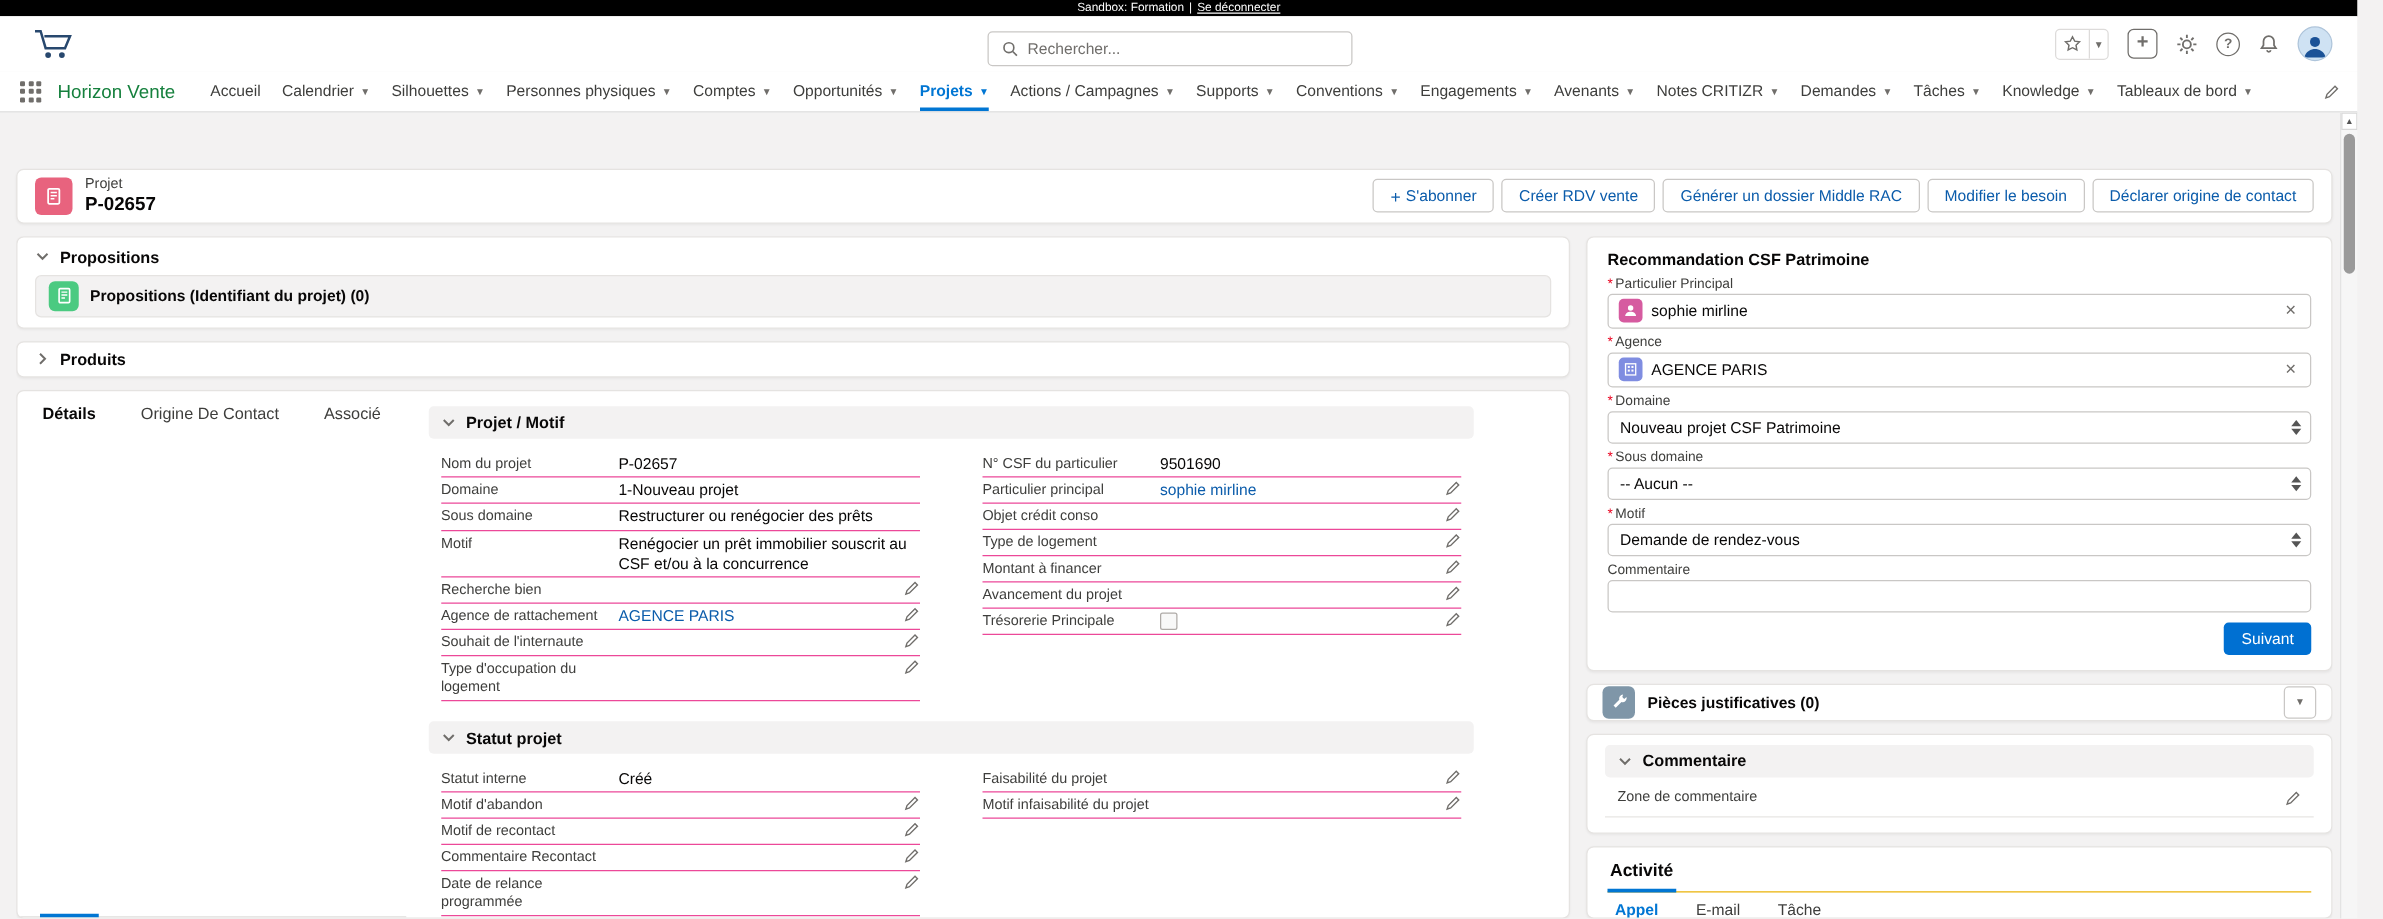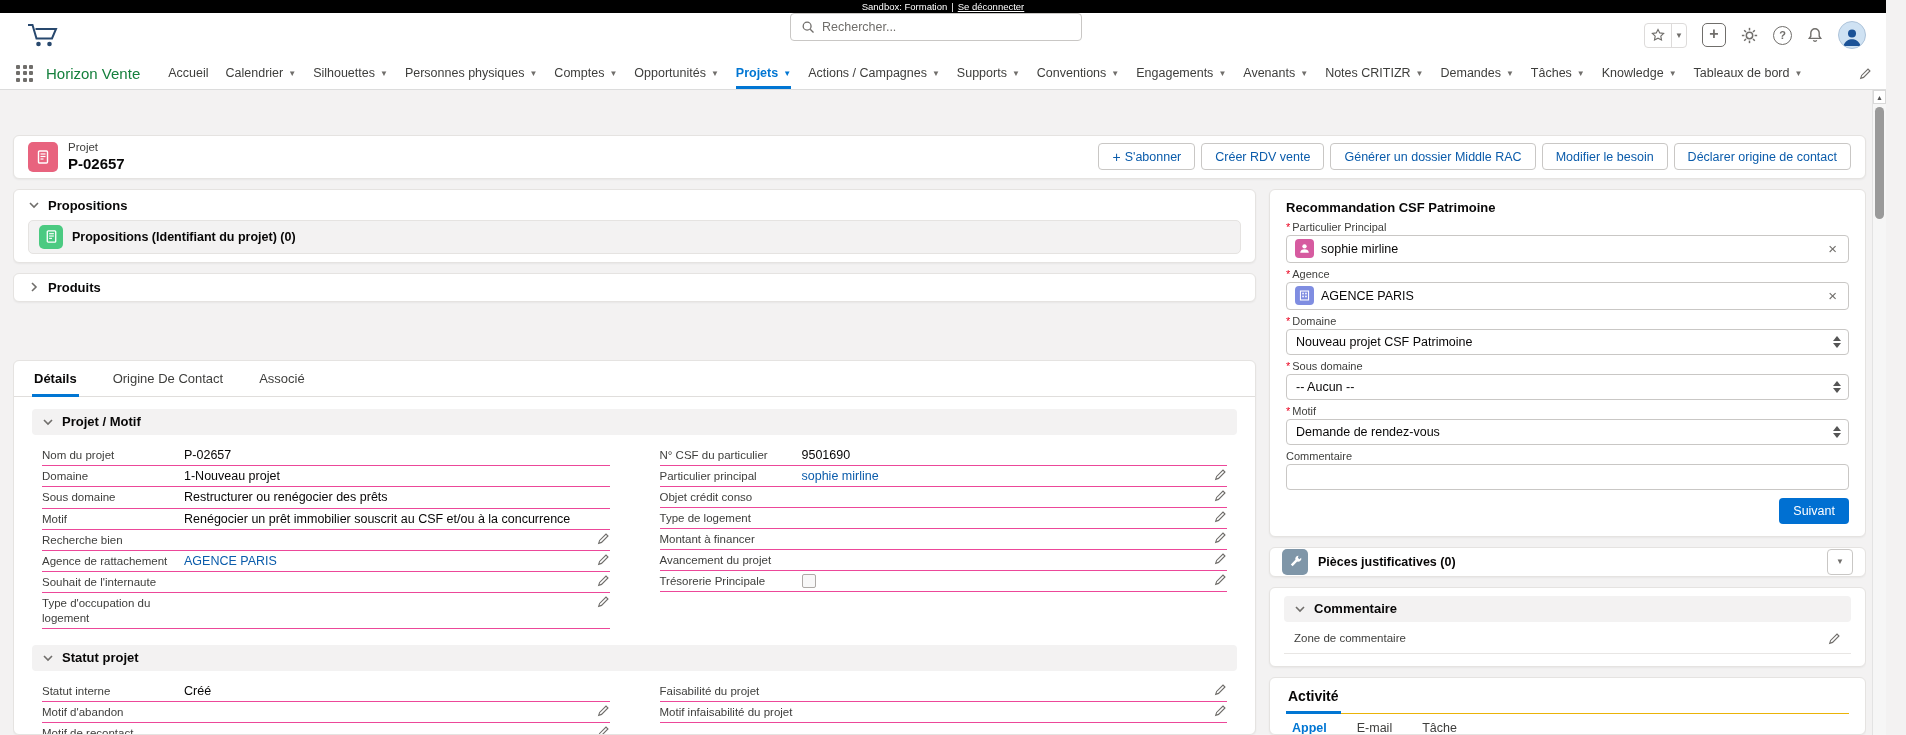--- a/index.html
+++ b/index.html
@@ -5,21 +5,21 @@
 *{margin:0;padding:0;box-sizing:border-box;}
 html,body{width:1906px;height:735px;overflow:hidden;}
 body{font-family:"Liberation Sans","DejaVu Sans",sans-serif;font-size:13px;color:#080707;background:#f3f2f2;}
 .page{position:relative;width:1886px;height:735px;background:#f3f2f2;display:flex;flex-direction:column;overflow:hidden;}
 
 .topbar{height:13px;background:#000;color:#fff;font-size:9.5px;display:flex;align-items:center;justify-content:center;gap:4px;flex:0 0 auto;}
 .topbar .logout{color:#fff;text-decoration:underline;cursor:pointer;}
 
 .gheader{height:44px;background:#fff;position:relative;display:flex;align-items:center;flex:0 0 auto;}
 .logo{margin-left:26px;width:36px;height:30px;display:flex;align-items:center;}
-.searchbox{position:absolute;left:790px;top:0;width:292px;height:28px;border:1px solid #c9c7c5;border-radius:4px;display:flex;align-items:center;padding:0 10px;gap:7px;background:#fff;}
+.searchbox{position:absolute;left:790px;top:12px;width:292px;height:28px;border:1px solid #c9c7c5;border-radius:4px;display:flex;align-items:center;padding:0 10px;gap:7px;background:#fff;}
 .searchbox input{border:none;outline:none;flex:1;font-size:12.5px;font-family:inherit;color:#181818;background:transparent;}
 .searchbox input::placeholder{color:#706e6b;}
 .hicons{margin-left:auto;margin-right:20px;display:flex;align-items:center;gap:15px;}
 .favcombo{display:flex;align-items:stretch;border:1px solid #dddbda;border-radius:4px;height:25px;overflow:hidden;}
 .favstar{width:26px;display:flex;align-items:center;justify-content:center;cursor:pointer;}
 .favcaret{width:15px;border-left:1px solid #dddbda;color:#706e6b;font-size:8px;display:flex;align-items:center;justify-content:center;cursor:pointer;}
 .plusbox{width:24px;height:24px;border:1.6px solid #706e6b;border-radius:5px;color:#706e6b;font-size:16px;line-height:20px;text-align:center;font-weight:bold;cursor:pointer;}
 .helpq{width:19px;height:19px;border:1.6px solid #706e6b;border-radius:50%;color:#706e6b;font-size:11px;line-height:16px;text-align:center;font-weight:bold;cursor:pointer;}
 .iconbtn{cursor:pointer;display:flex;align-items:center;}
 .avatar{width:28px;height:28px;border-radius:50%;background:#cfe2f3;border:1px solid #aec4da;overflow:hidden;display:flex;align-items:flex-end;justify-content:center;cursor:pointer;}
@@ -50,21 +50,21 @@
 .col-right{width:597px;flex:0 0 auto;display:flex;flex-direction:column;gap:10px;}
 
 .prop-card{padding:8px 14px;flex:0 0 auto;}
 .produits-card{padding:6px 14px;flex:0 0 auto;}
 .sec-head{display:flex;align-items:center;gap:8px;font-size:13px;font-weight:bold;color:#080707;cursor:pointer;}
 .chev{width:12px;height:12px;display:inline-flex;flex:0 0 auto;}
 .prop-item{margin-top:7px;background:#f3f2f2;border:1px solid #e5e3e1;border-radius:5px;padding:4px 10px;display:flex;align-items:center;gap:9px;font-weight:bold;font-size:12.5px;cursor:pointer;}
 .sq-icon{width:24px;height:24px;border-radius:5px;display:flex;align-items:center;justify-content:center;flex:0 0 auto;}
 .green{background:#4bca81;}
 
-.details-card{flex:1;min-height:0;overflow:hidden;display:flex;flex-direction:column;margin-top:48px;}
+.details-card{flex:1;min-height:0;overflow:hidden;display:flex;flex-direction:row;}
 .dtabs{display:flex;gap:32px;padding:0 18px;border-bottom:1px solid #e0dedc;flex:0 0 auto;}
 .dtab{padding:10px 2px 8px;font-size:13px;color:#3e3e3c;border-bottom:3px solid transparent;cursor:pointer;margin-bottom:-1px;}
 .dtab-active{font-weight:bold;color:#080707;border-bottom-color:#0176d3;}
 .dbody{padding:12px 18px 20px;overflow:hidden;}
 .band{background:#f3f2f2;border-radius:4px;height:26px;display:flex;align-items:center;gap:8px;padding:0 10px;font-weight:bold;font-size:13px;color:#080707;cursor:pointer;margin-bottom:10px;}
 .fgrid{display:flex;gap:50px;padding:0 10px;margin-bottom:16px;}
 .fcol{flex:1;min-width:0;}
 .frow{display:flex;align-items:flex-start;min-height:21px;padding:2px 0;border-bottom:1px solid #ec4899;}
 .flabel{width:142px;flex:0 0 auto;font-size:11.5px;color:#3e3e3c;line-height:1.3;padding-top:1px;}
 .fval{flex:1;min-width:0;font-size:12.5px;color:#080707;line-height:1.3;}

